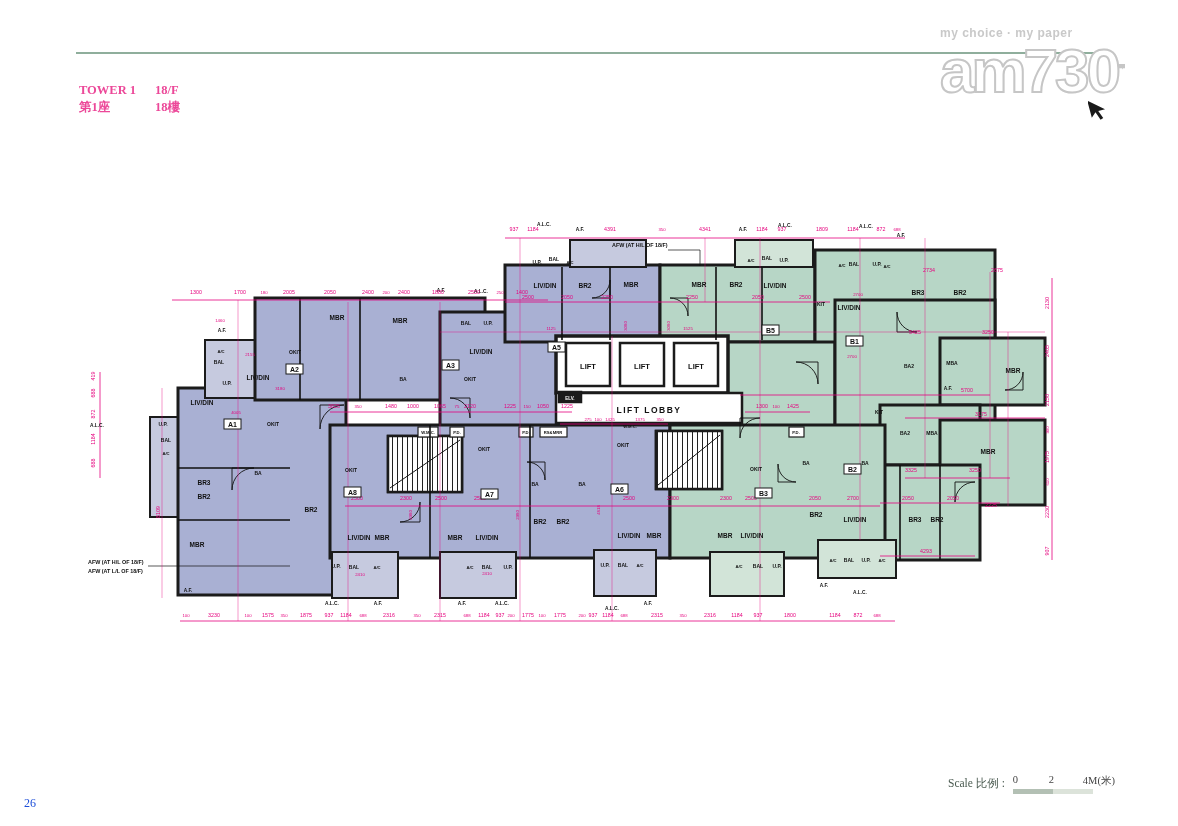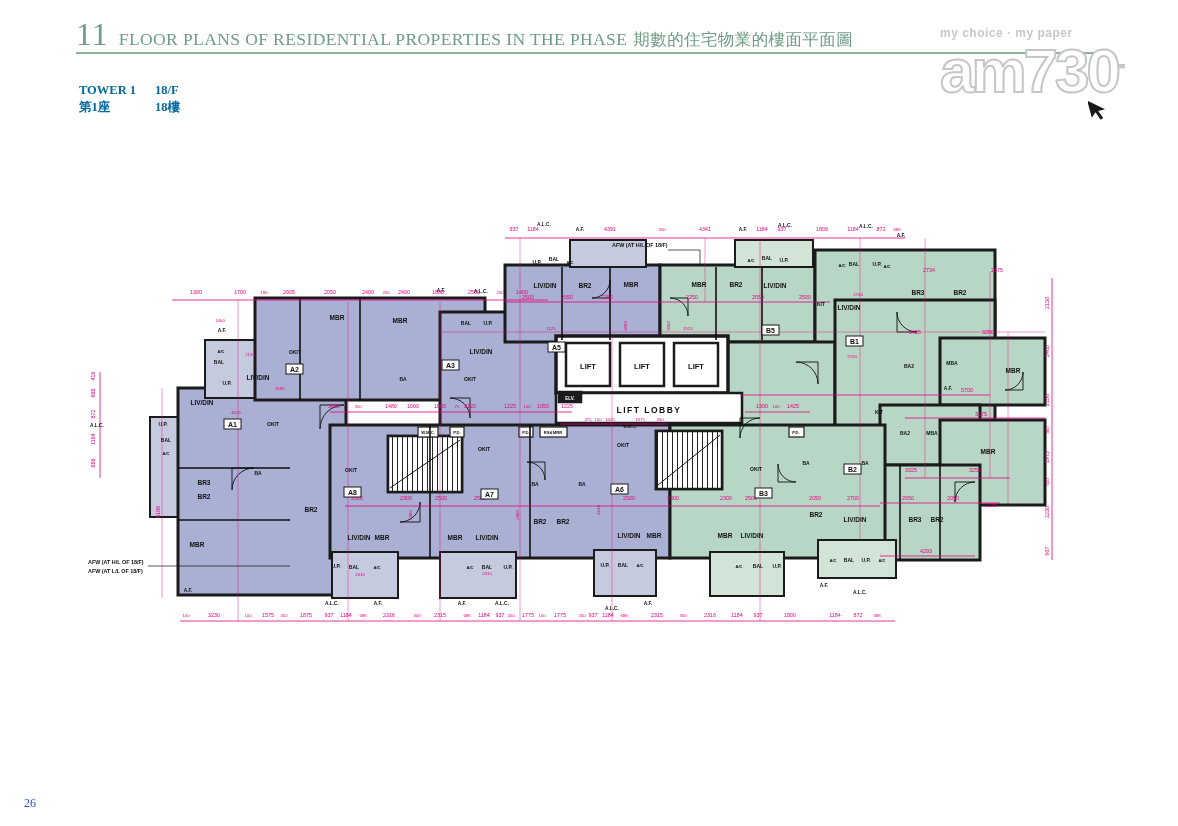--- a/index.html
+++ b/index.html
@@ -5,21 +5,21 @@
   html,body{margin:0;padding:0;background:#fff;}
   .page{position:relative;width:1178px;height:826px;background:#fff;overflow:hidden;
         font-family:"Liberation Sans",sans-serif;}
   
   .hdr{position:absolute;left:76px;top:16px;color:#6f9c85;font-family:"Liberation Serif",serif;
        display:flex;align-items:baseline;gap:10px;white-space:nowrap;}
   .hdr-num{font-size:32px;font-weight:400;letter-spacing:1px;}
   .hdr-title{font-size:17.5px;letter-spacing:.4px;}
   .hdr-title-zh{font-size:16.5px;margin-left:6px;}
   .rule{position:absolute;left:76px;top:52px;width:1028px;height:2px;background:#8fae9c;}
-  .tower{position:absolute;left:79px;top:82px;color:#0369a1;
+  .tower{position:absolute;left:79px;top:82px;color:#ec4899;
          font-family:"Liberation Serif",serif;font-weight:700;font-size:12.5px;line-height:17px;}
   .tower .row{display:flex;}
   .tower .c1{width:76px;}
   
   .wm{position:absolute;left:940px;top:26px;width:200px;color:#cecece;}
   .wm-tag{font-size:12px;font-weight:700;letter-spacing:.5px;color:#c9c9c9;}
   .wm-logo{font-size:62px;font-weight:800;line-height:56px;letter-spacing:-3px;
            color:#fff;-webkit-text-stroke:2px #c6c6c6;text-shadow:0 0 1px #cfcfcf;}
   .wm-tm{font-size:7px;color:#9a9a9a;vertical-align:super;}
   .wm-cursor{position:absolute;left:148px;top:72px;}
@@ -46,24 +46,20 @@
   .scale-seg{position:absolute;top:13px;height:5px;width:40px;}
   .scale-seg.s0{left:0;background:#b3c0b4;} .scale-seg.s1{left:40px;background:#dce3da;}
   .pageno{position:absolute;left:24px;top:796px;font-family:"Liberation Serif",serif;
           font-size:12px;color:#1d4ed8;}
 </style>
 </head>
 <body>
 
 <div class="page">
 
-  <div class="hdr">
-    <span class="hdr-num">11</span>
-    <span class="hdr-title"><span>FLOOR PLANS OF RESIDENTIAL PROPERTIES IN THE PHASE</span><span class="hdr-title-zh">期數的住宅物業的樓面平面圖</span></span>
-  </div>
   <div class="rule"></div>
 
   <div class="tower">
     <div class="row">
       <span class="c1">TOWER 1</span>
       <span>18/F</span>
     </div>
     <div class="row">
       <span class="c1">第1座</span>
       <span>18樓</span>
@@ -451,16 +447,26 @@
       <rect x="846" y="336" width="17" height="10" fill="#fff" stroke="#1b1b1b" stroke-width="1"></rect>
       <text x="854.5" y="343.8" class="t-b" text-anchor="middle">B1</text>
       <rect x="844" y="464" width="17" height="10" fill="#fff" stroke="#1b1b1b" stroke-width="1"></rect>
       <text x="852.5" y="471.8" class="t-b" text-anchor="middle">B2</text>
       <rect x="755" y="488" width="17" height="10" fill="#fff" stroke="#1b1b1b" stroke-width="1"></rect>
       <text x="763.5" y="495.8" class="t-b" text-anchor="middle">B3</text>
       <rect x="762" y="325" width="17" height="10" fill="#fff" stroke="#1b1b1b" stroke-width="1"></rect>
       <text x="770.5" y="332.8" class="t-b" text-anchor="middle">B5</text>
     </svg>
 
+  <div class="scale">
+    <span>Scale 比例 :</span>
+    <span class="scale-bar-wrap">
+      <span class="scale-tick t0">0</span>
+      <span class="scale-tick t1">2</span>
+      <span class="scale-tick t2">4M(米)</span>
+      <span class="scale-seg s0"></span>
+      <span class="scale-seg s1"></span>
+    </span>
+  </div>
 
   <div class="pageno">26</div>
 
 </div>
 
 </body></html>

